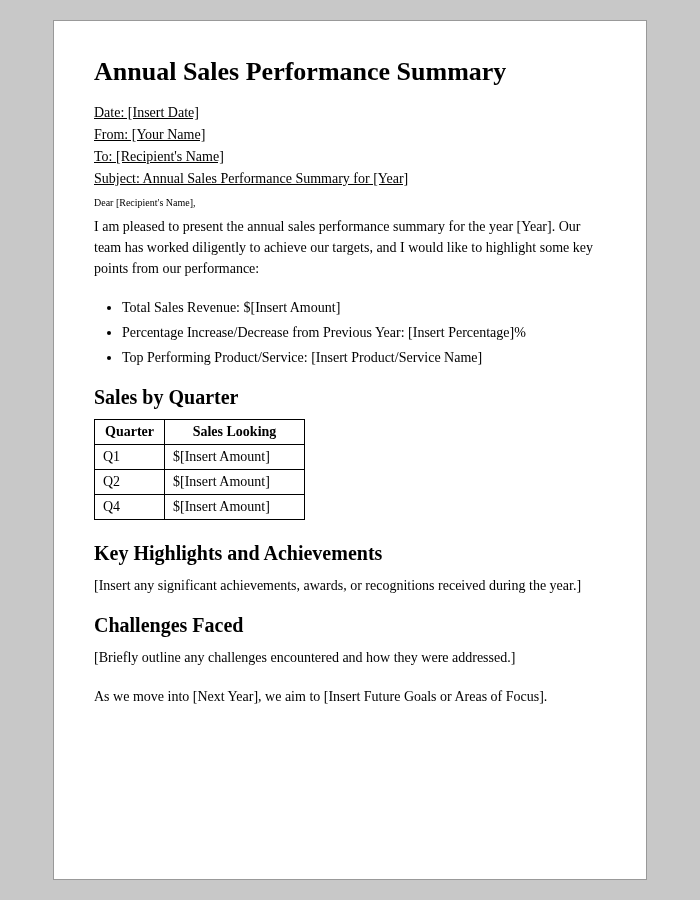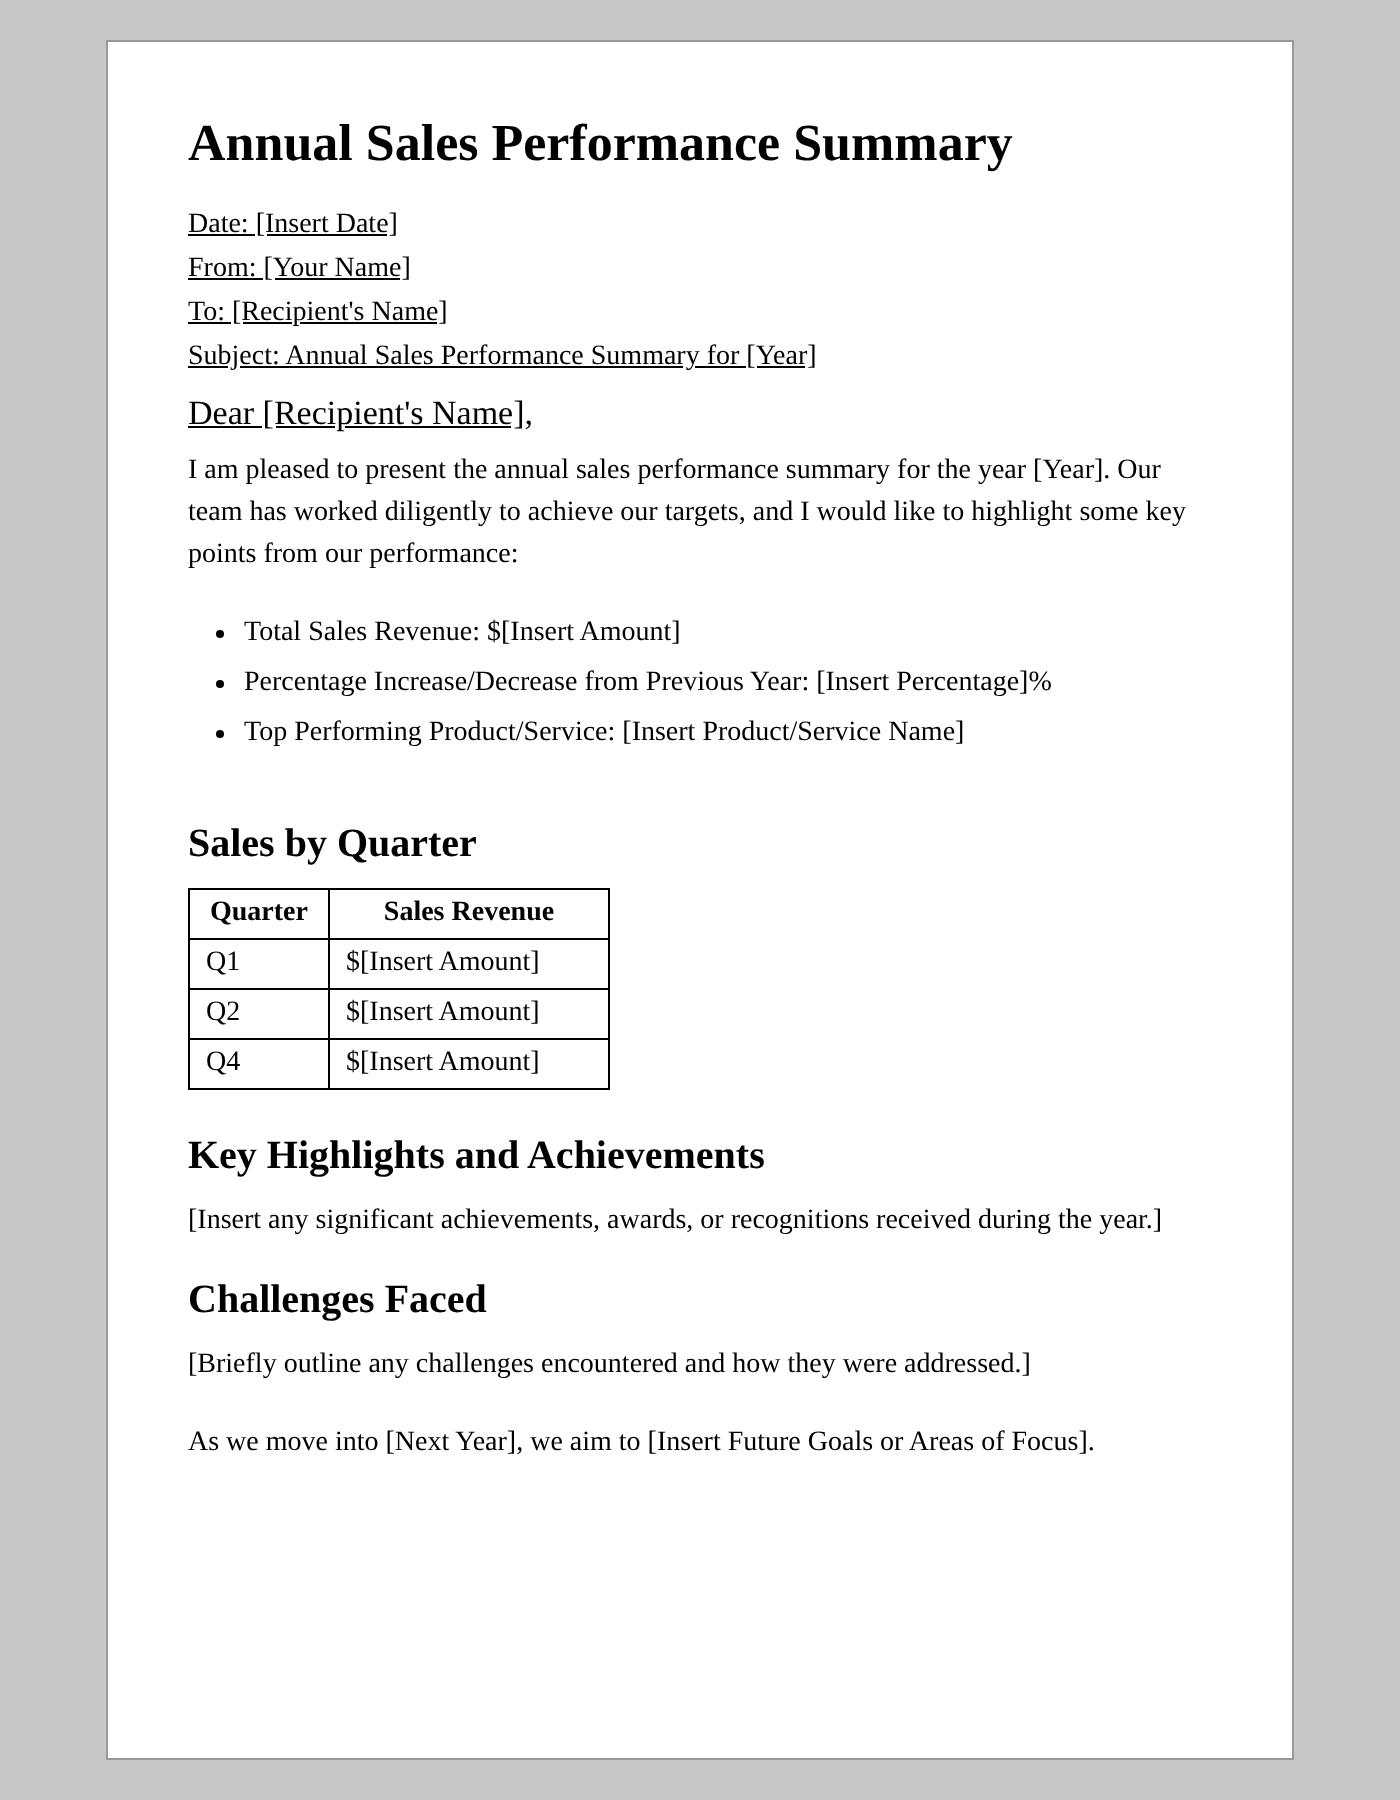--- a/index.html
+++ b/index.html
@@ -34,46 +34,45 @@
     }
 
     .meta-line {
       font-size: 14px;
       margin-bottom: 6px;
       font-family: 'Times New Roman', Times, serif;
       text-decoration: underline;
     }
 
     .dear-line {
-      font-size: 17px;
+      font-size: 10px;
       margin-top: 10px;
       margin-bottom: 8px;
       font-family: 'Times New Roman', Times, serif;
-      text-decoration: underline;
     }
 
     .intro-para {
       font-size: 14px;
       line-height: 1.5;
       margin-bottom: 18px;
       font-family: 'Times New Roman', Times, serif;
     }
 
     .section-heading {
       font-size: 20px;
       font-weight: bold;
       margin-bottom: 10px;
       margin-top: 4px;
       font-family: 'Times New Roman', Times, serif;
     }
 
     .bullet-list {
       list-style: disc;
       padding-left: 28px;
-      margin-bottom: 34px;
+      margin-bottom: 18px;
     }
 
     .bullet-list li {
       font-size: 14px;
       margin-bottom: 4px;
       font-family: 'Times New Roman', Times, serif;
       line-height: 1.5;
     }
 
     .section-subheading {
@@ -143,21 +142,21 @@
     <li>Total Sales Revenue: $[Insert Amount]</li>
     <li>Percentage Increase/Decrease from Previous Year: [Insert Percentage]%</li>
     <li>Top Performing Product/Service: [Insert Product/Service Name]</li>
   </ul>
 
   <h2 class="section-subheading">Sales by Quarter</h2>
   <table class="sales-table">
     <thead>
       <tr>
         <th>Quarter</th>
-        <th>Sales Revenue</th>
+        <th>Sales Looking</th>
       </tr>
     </thead>
     <tbody>
       <tr>
         <td>Q1</td>
         <td>$[Insert Amount]</td>
       </tr>
       <tr>
         <td>Q2</td>
         <td>$[Insert Amount]</td>

